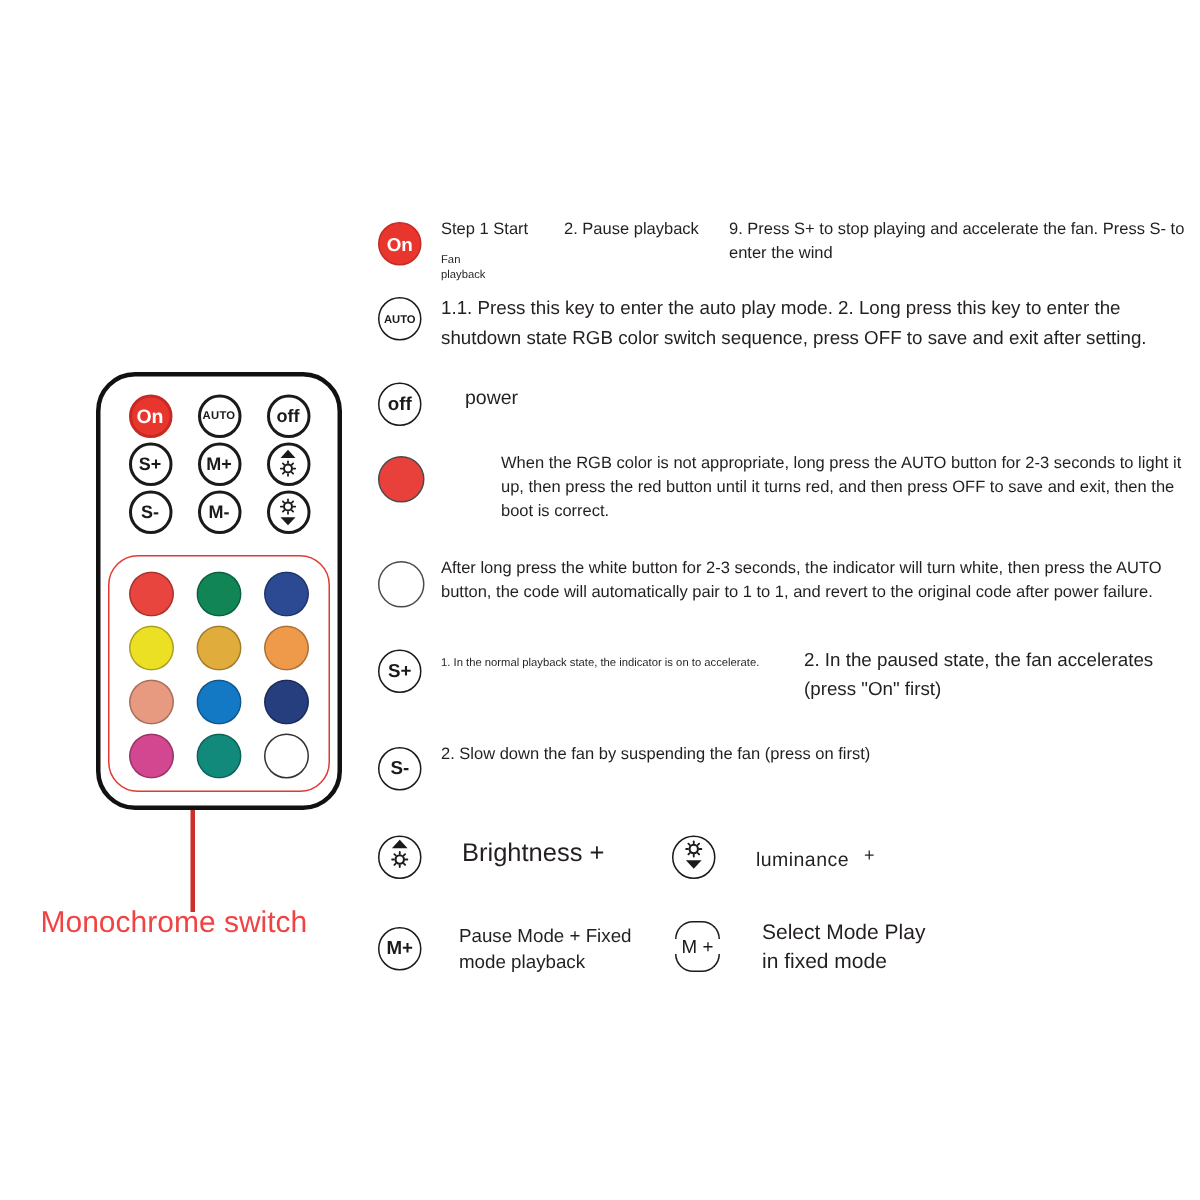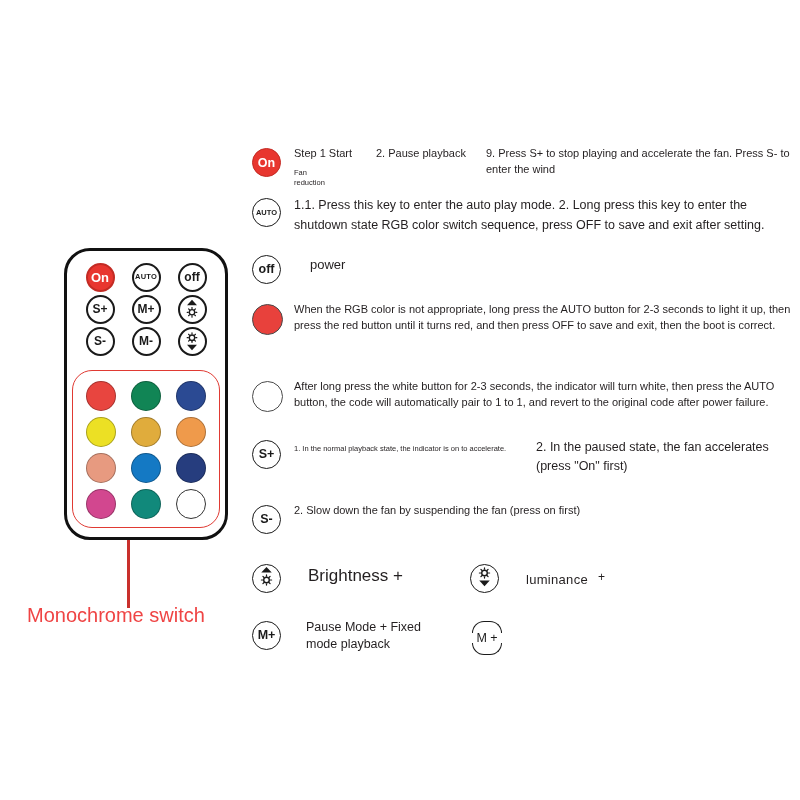--- a/index.html
+++ b/index.html
@@ -204,32 +204,32 @@
 
   .inline-cols { display: flex; align-items: flex-start; }
 
   #row-on { margin-bottom: 8px; }
   #row-on .col-a { width: 82px; flex: 0 0 auto; }
   #row-on .col-b { width: 110px; flex: 0 0 auto; }
   #row-on .col-c { flex: 1 1 auto; }
 
   #row-auto { margin-bottom: 18px; }
   #row-off { margin-bottom: 18px; }
-  #row-red { margin-bottom: 44px; }
+  #row-red { margin-bottom: 22px; gap: 40px; }
   #row-white { margin-bottom: 26px; }
   #row-splus { margin-bottom: 26px; }
   #row-sminus { margin-bottom: 28px; }
   #row-brightness { margin-bottom: 26px; }
 
   #row-off .power-label { font-size: 13px; padding-left: 16px; padding-top: 4px; }
 
   .sp-a { width: 242px; flex: 0 0 auto; padding-top: 6px; }
   .sp-b { flex: 1 1 auto; }
 
-  .half { display: flex; align-items: flex-start; gap: 22px; }
+  .half { display: flex; align-items: flex-end; }
   .half-left { width: 196px; flex: 0 0 auto; display: flex; align-items: flex-start; }
   .half-right { flex: 1 1 auto; display: flex; align-items: flex-start; }
 
   .label-bright { font-size: 17px; padding-left: 14px; padding-top: 4px; }
   .label-lum { font-size: 13px; padding-left: 14px; padding-top: 10px; letter-spacing: .3px; }
   .label-mode { font-size: 12.5px; line-height: 1.4; padding-left: 12px; }
   .label-mode2 { font-size: 14px; line-height: 1.4; padding-left: 12px; }
 </style>
 </head>
 <body>
@@ -326,21 +326,21 @@
   <div class="row" id="row-on">
     <div class="row-icon">
       <div class="ibtn on-red">
         <span>On</span>
       </div>
     </div>
     <div class="row-text inline-cols">
       <div class="col-a">
         <div class="t-sm">Step 1 Start</div>
         <div class="t-xs" style="margin-top:6px">Fan</div>
-        <div class="t-xs">reduction</div>
+        <div class="t-xs">playback</div>
       </div>
       <div class="col-b t-sm">2. Pause playback</div>
       <div class="col-c t-sm">9. Press S+ to stop playing and accelerate the fan. Press S- to enter the wind</div>
     </div>
   </div>
 
   <div class="row" id="row-auto">
     <div class="row-icon">
       <div class="ibtn auto">
         <span>AUTO</span>
@@ -456,16 +456,20 @@
         <div>Pause Mode + Fixed</div>
         <div>mode playback</div>
       </div>
     </div>
     <div class="half-right">
       <div class="row-icon" style="width:48px">
         <div class="ibtn dashed-circle">
           <span>M +</span>
         </div>
       </div>
+      <div class="label-mode2">
+        <div>Select Mode Play</div>
+        <div>in fixed mode</div>
+      </div>
     </div>
   </div>
 
 </div>
 
 </body></html>

